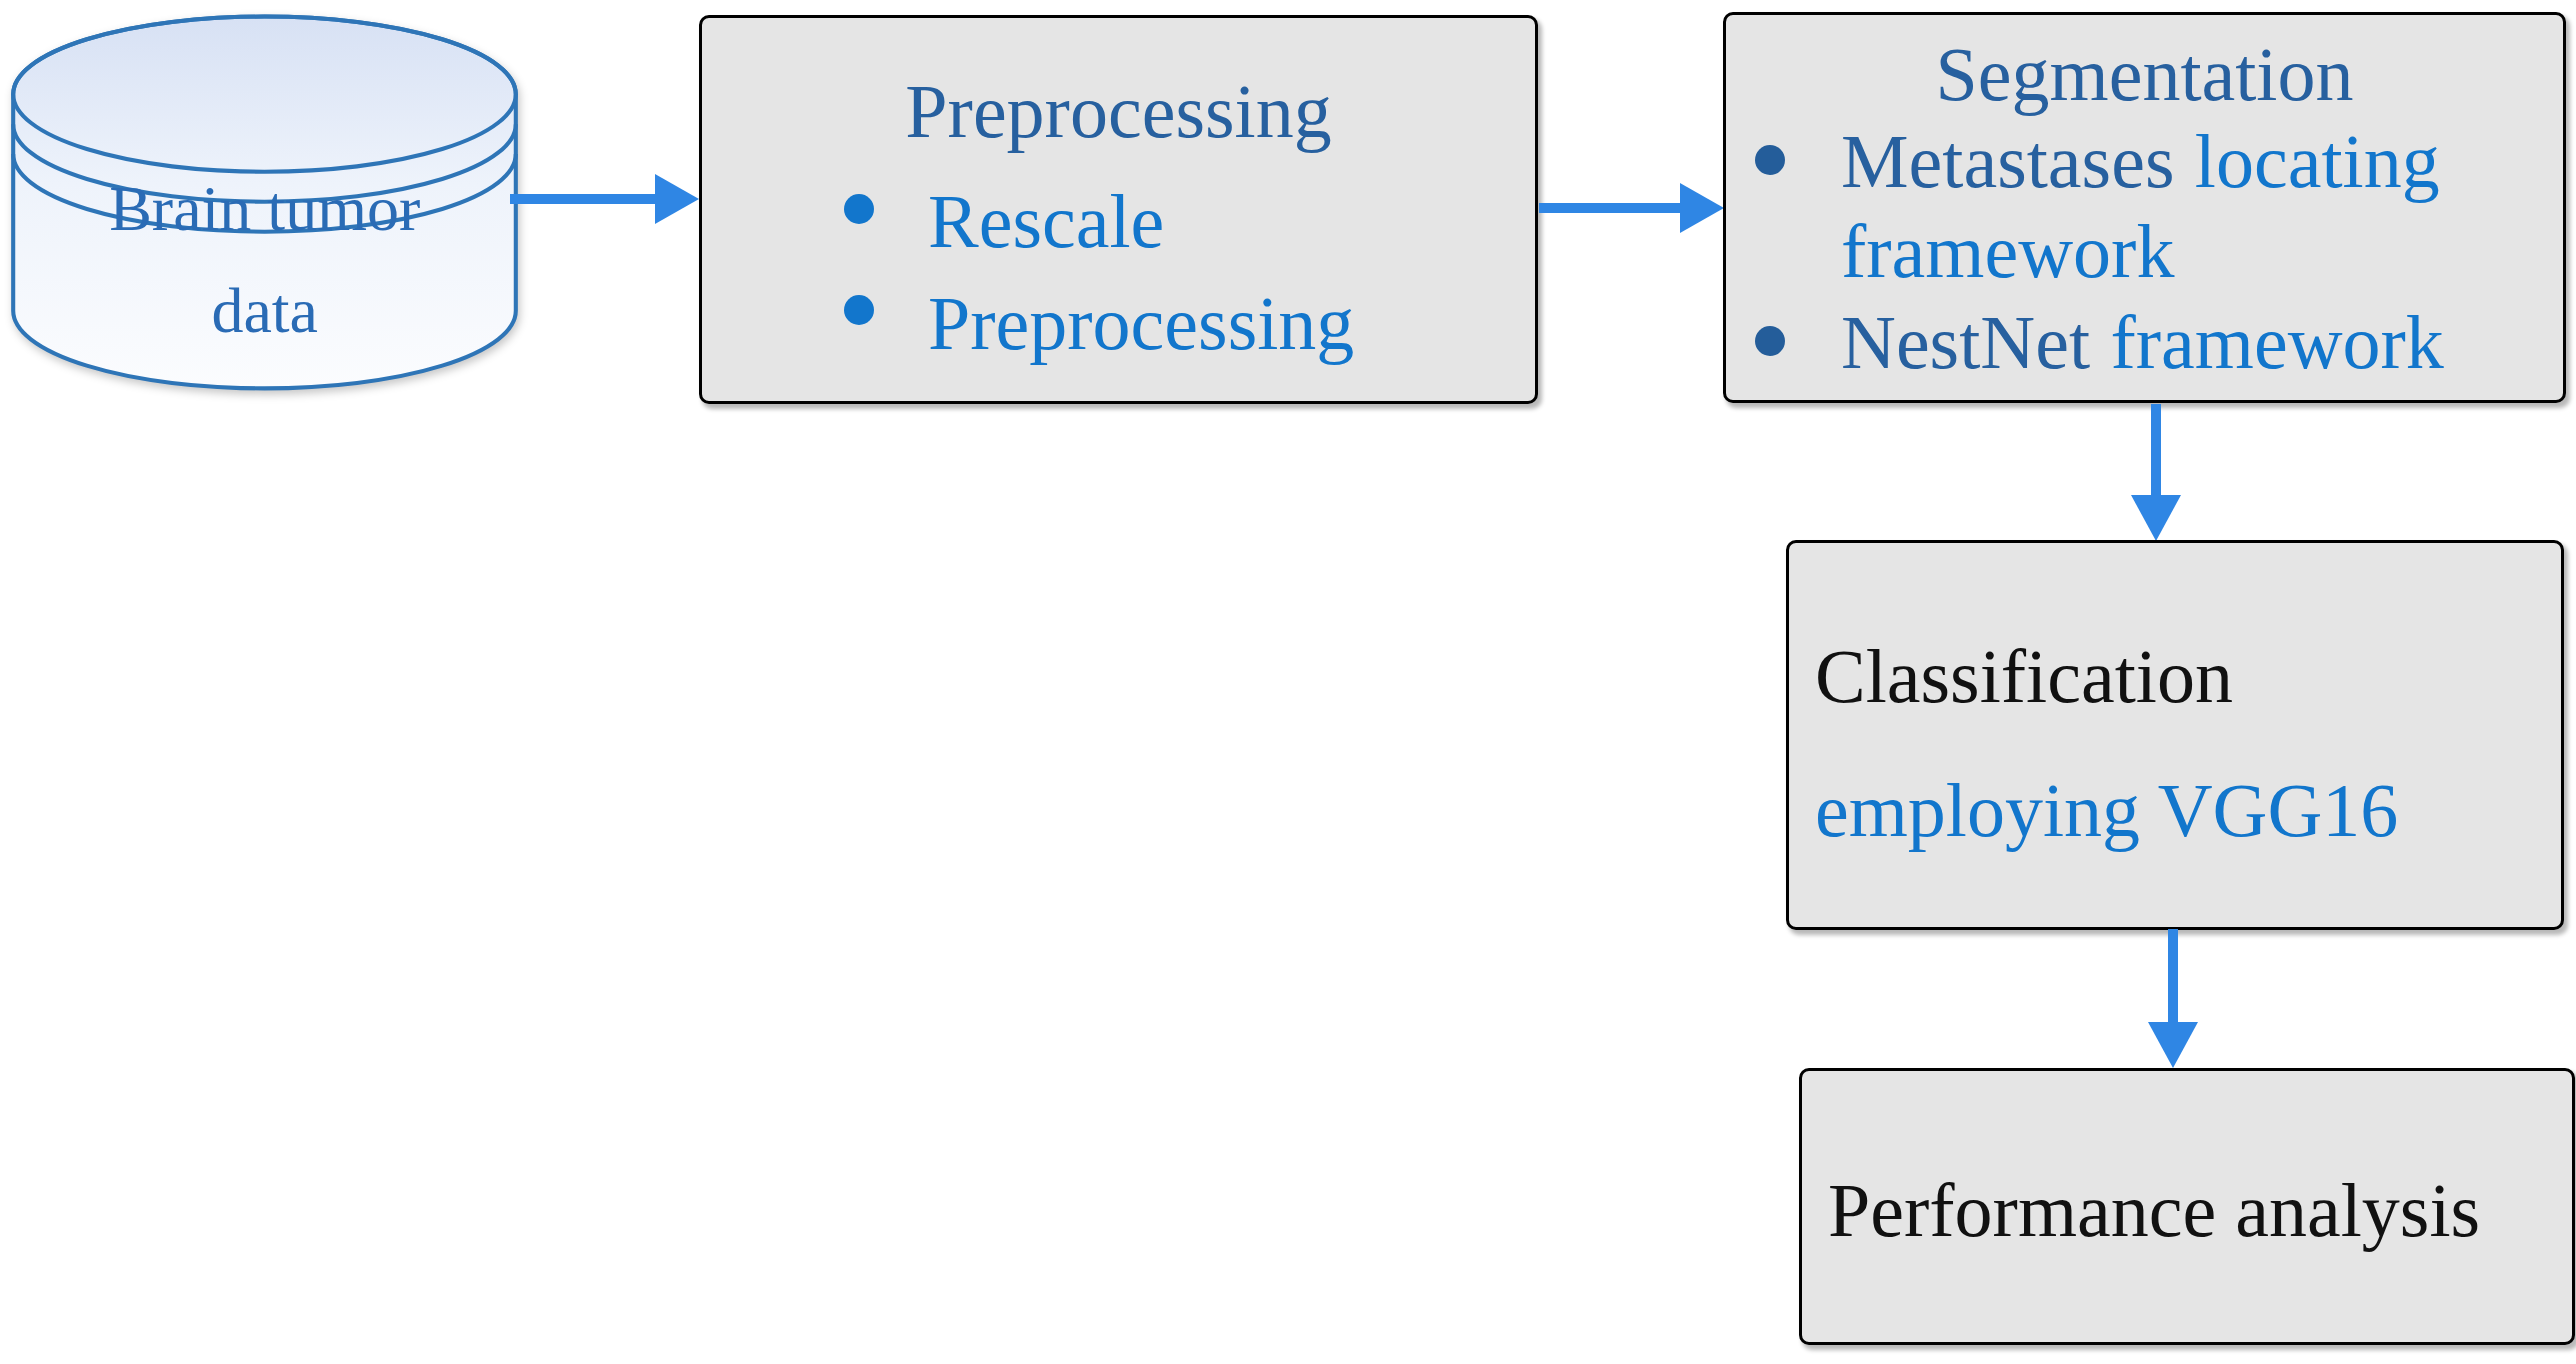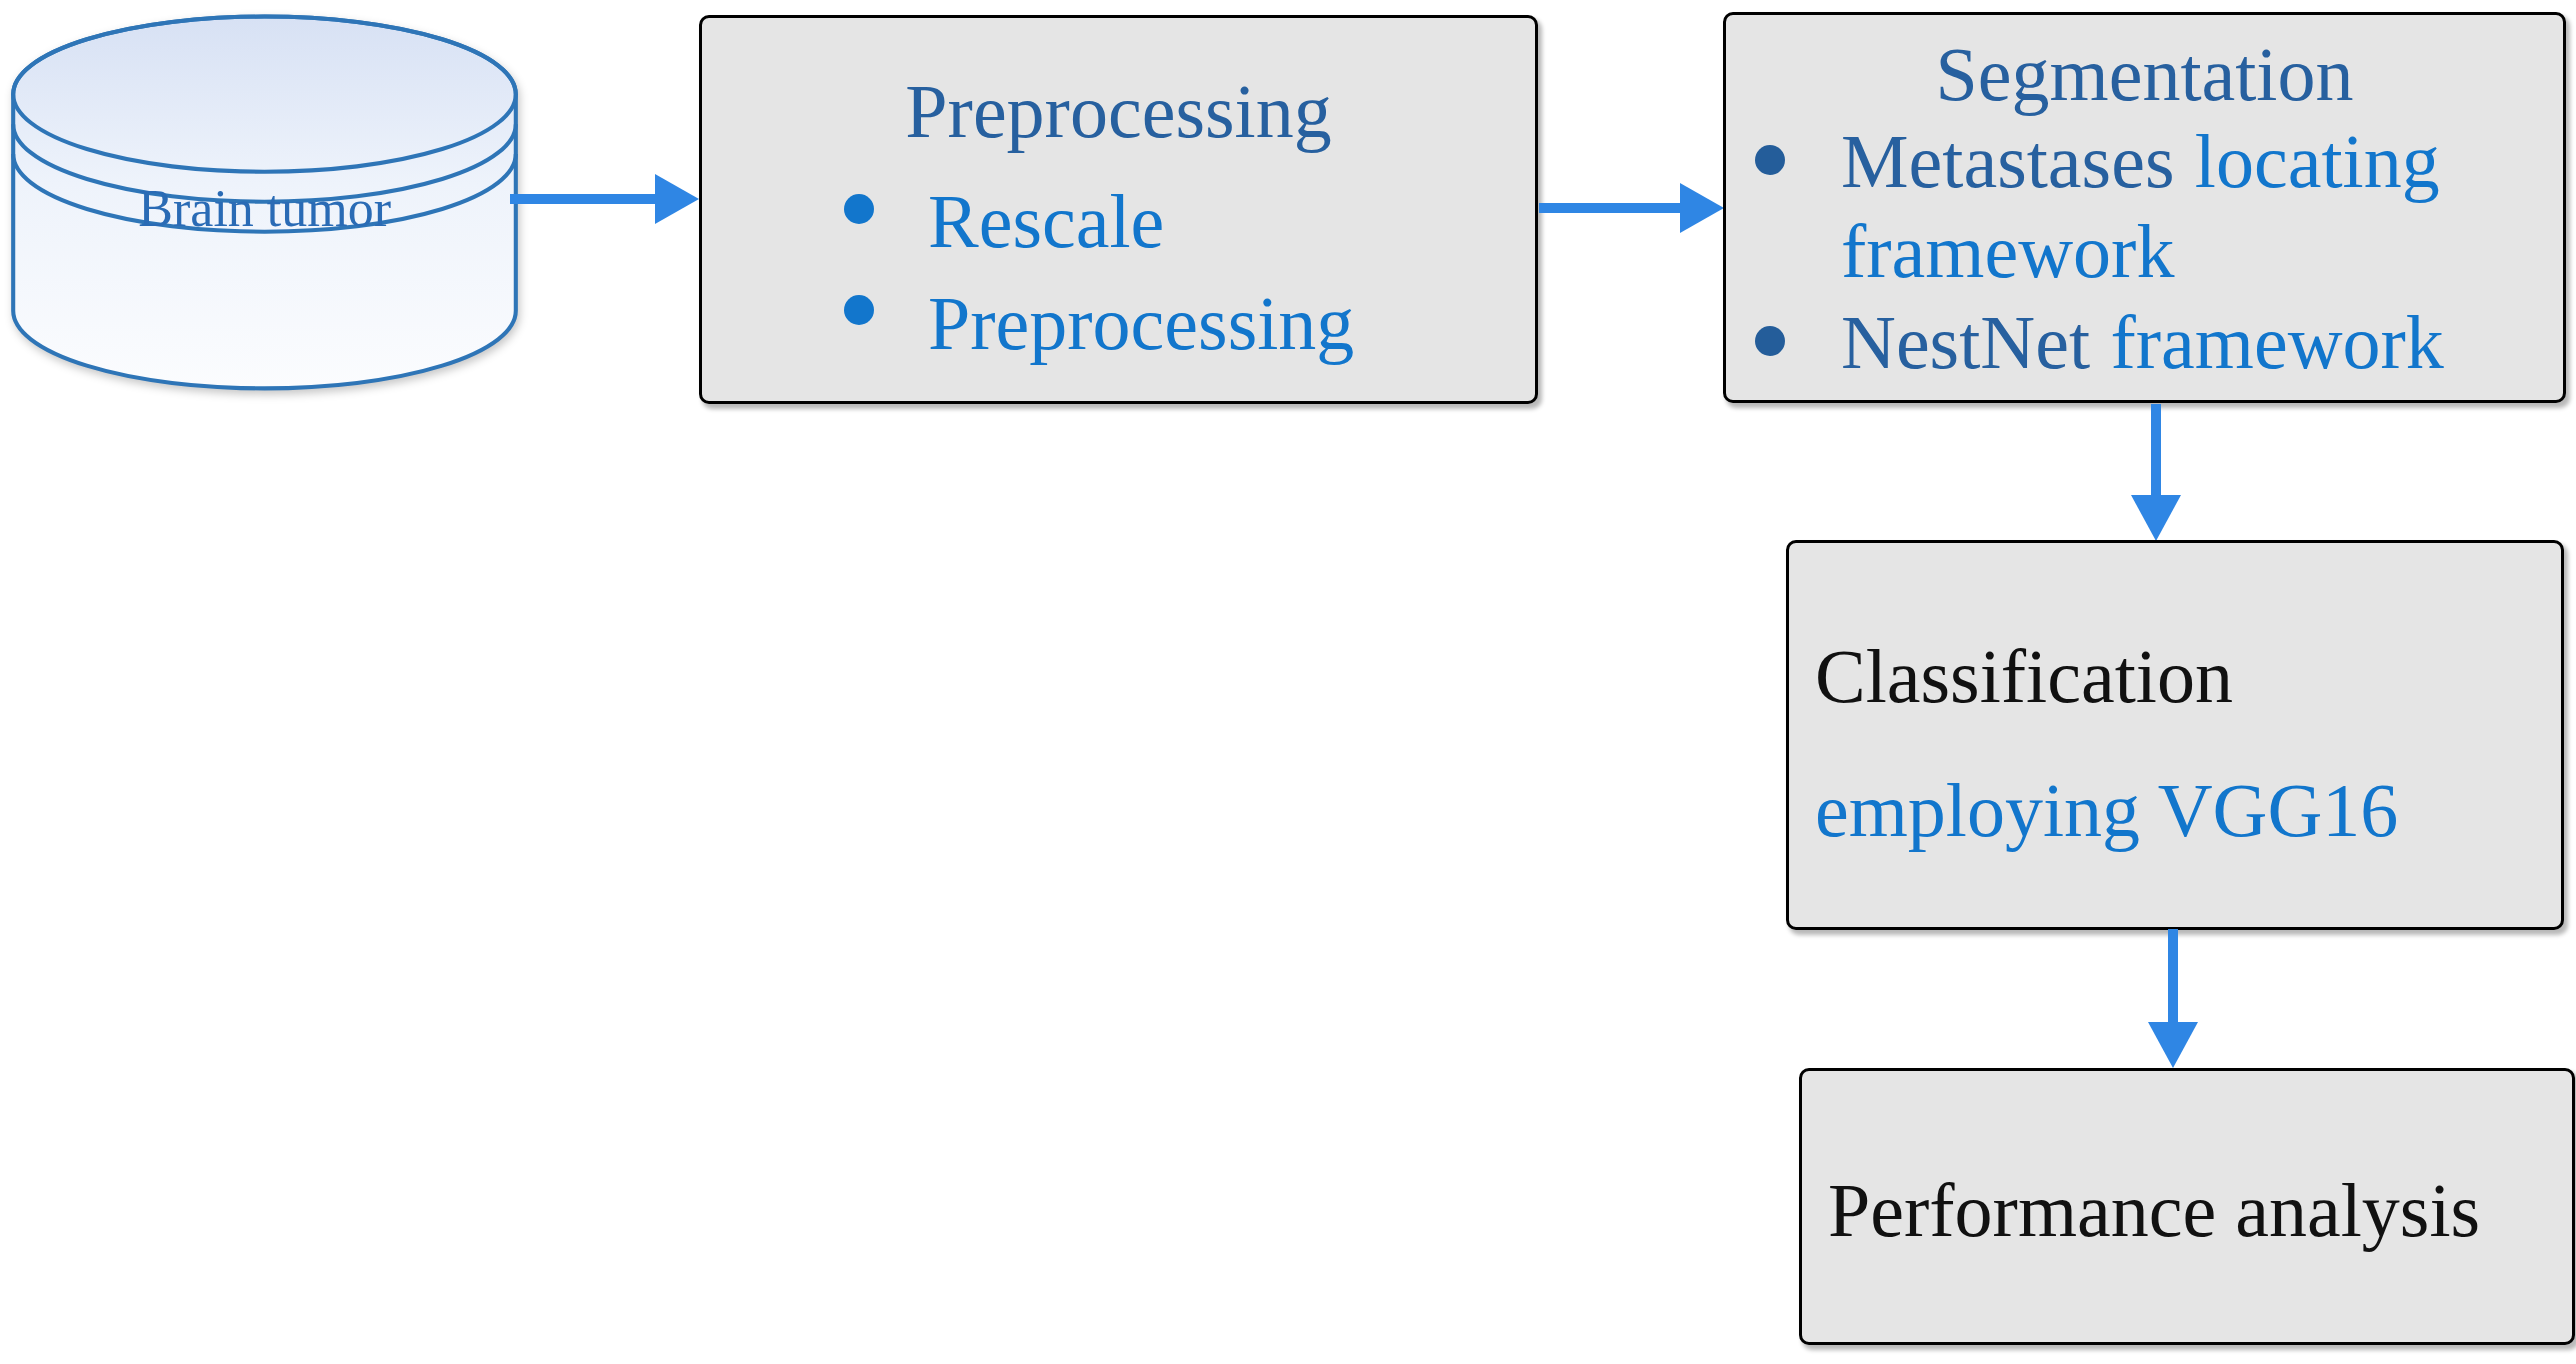--- a/index.html
+++ b/index.html
@@ -44,21 +44,21 @@
   #cl-line1{left:26px;top:95px;}
   #cl-line2{left:26px;top:208px;margin-top:21px;}
 
   #performance{left:1787px;top:1068px;width:776px;height:277px;margin-left:12px;}
   #pf-line1{left:26px;top:101px;}
 
   
   .cylinder{position:absolute;left:8.2px;top:6.8px;width:513px;height:395px;}
   .cylinder svg{filter:drop-shadow(2.7px 4.8px 4.1px rgba(0,0,0,0.22));}
   .cyl-label{position:absolute;left:0;top:151px;width:513px;text-align:center;
-    font-size:52px;line-height:102px;}
+    font-size:64px;line-height:102px;}
 
   
   .arrow{position:absolute;}
   .arrow .hline{position:absolute;height:9.5px;background:#2f86e4;top:20.4px;left:0;}
   .arrow .vline{position:absolute;width:9.5px;background:#2f86e4;left:20.4px;top:0;}
   .head-right{position:absolute;right:0;top:0;width:0;height:0;
     border-top:25px solid transparent;border-bottom:25px solid transparent;
     border-left:44px solid #2f86e4;}
   .head-down{position:absolute;bottom:0;left:0;width:0;height:0;
     border-left:25px solid transparent;border-right:25px solid transparent;
@@ -86,20 +86,21 @@
           <stop offset="1" stop-color="#fbfcfe"></stop>
         </linearGradient>
       </defs>
       <path d="M7,128 A369,114 0 0 1 745,128 L745,446 A369,114 0 0 1 7,446 Z" fill="url(#cylGrad)" stroke="#2e75b7" stroke-width="6"></path>
       <ellipse cx="376" cy="128" rx="369" ry="114" fill="none" stroke="#2e75b7" stroke-width="6"></ellipse>
       <path d="M7,172 A369,114 0 0 0 745,172" fill="none" stroke="#2e75b7" stroke-width="6"></path>
       <path d="M7,216 A369,114 0 0 0 745,216" fill="none" stroke="#2e75b7" stroke-width="6"></path>
     </svg>
     <div class="cyl-label cyl-blue">
       <div>Brain tumor</div>
+      <div>data</div>
     </div>
   </div>
 
   <div class="arrow" id="arrow-a">
     <div class="hline"></div>
     <div class="head-right"></div>
   </div>
 
   <div class="box" id="preprocessing">
     <div class="t dark center title">Preprocessing</div>

